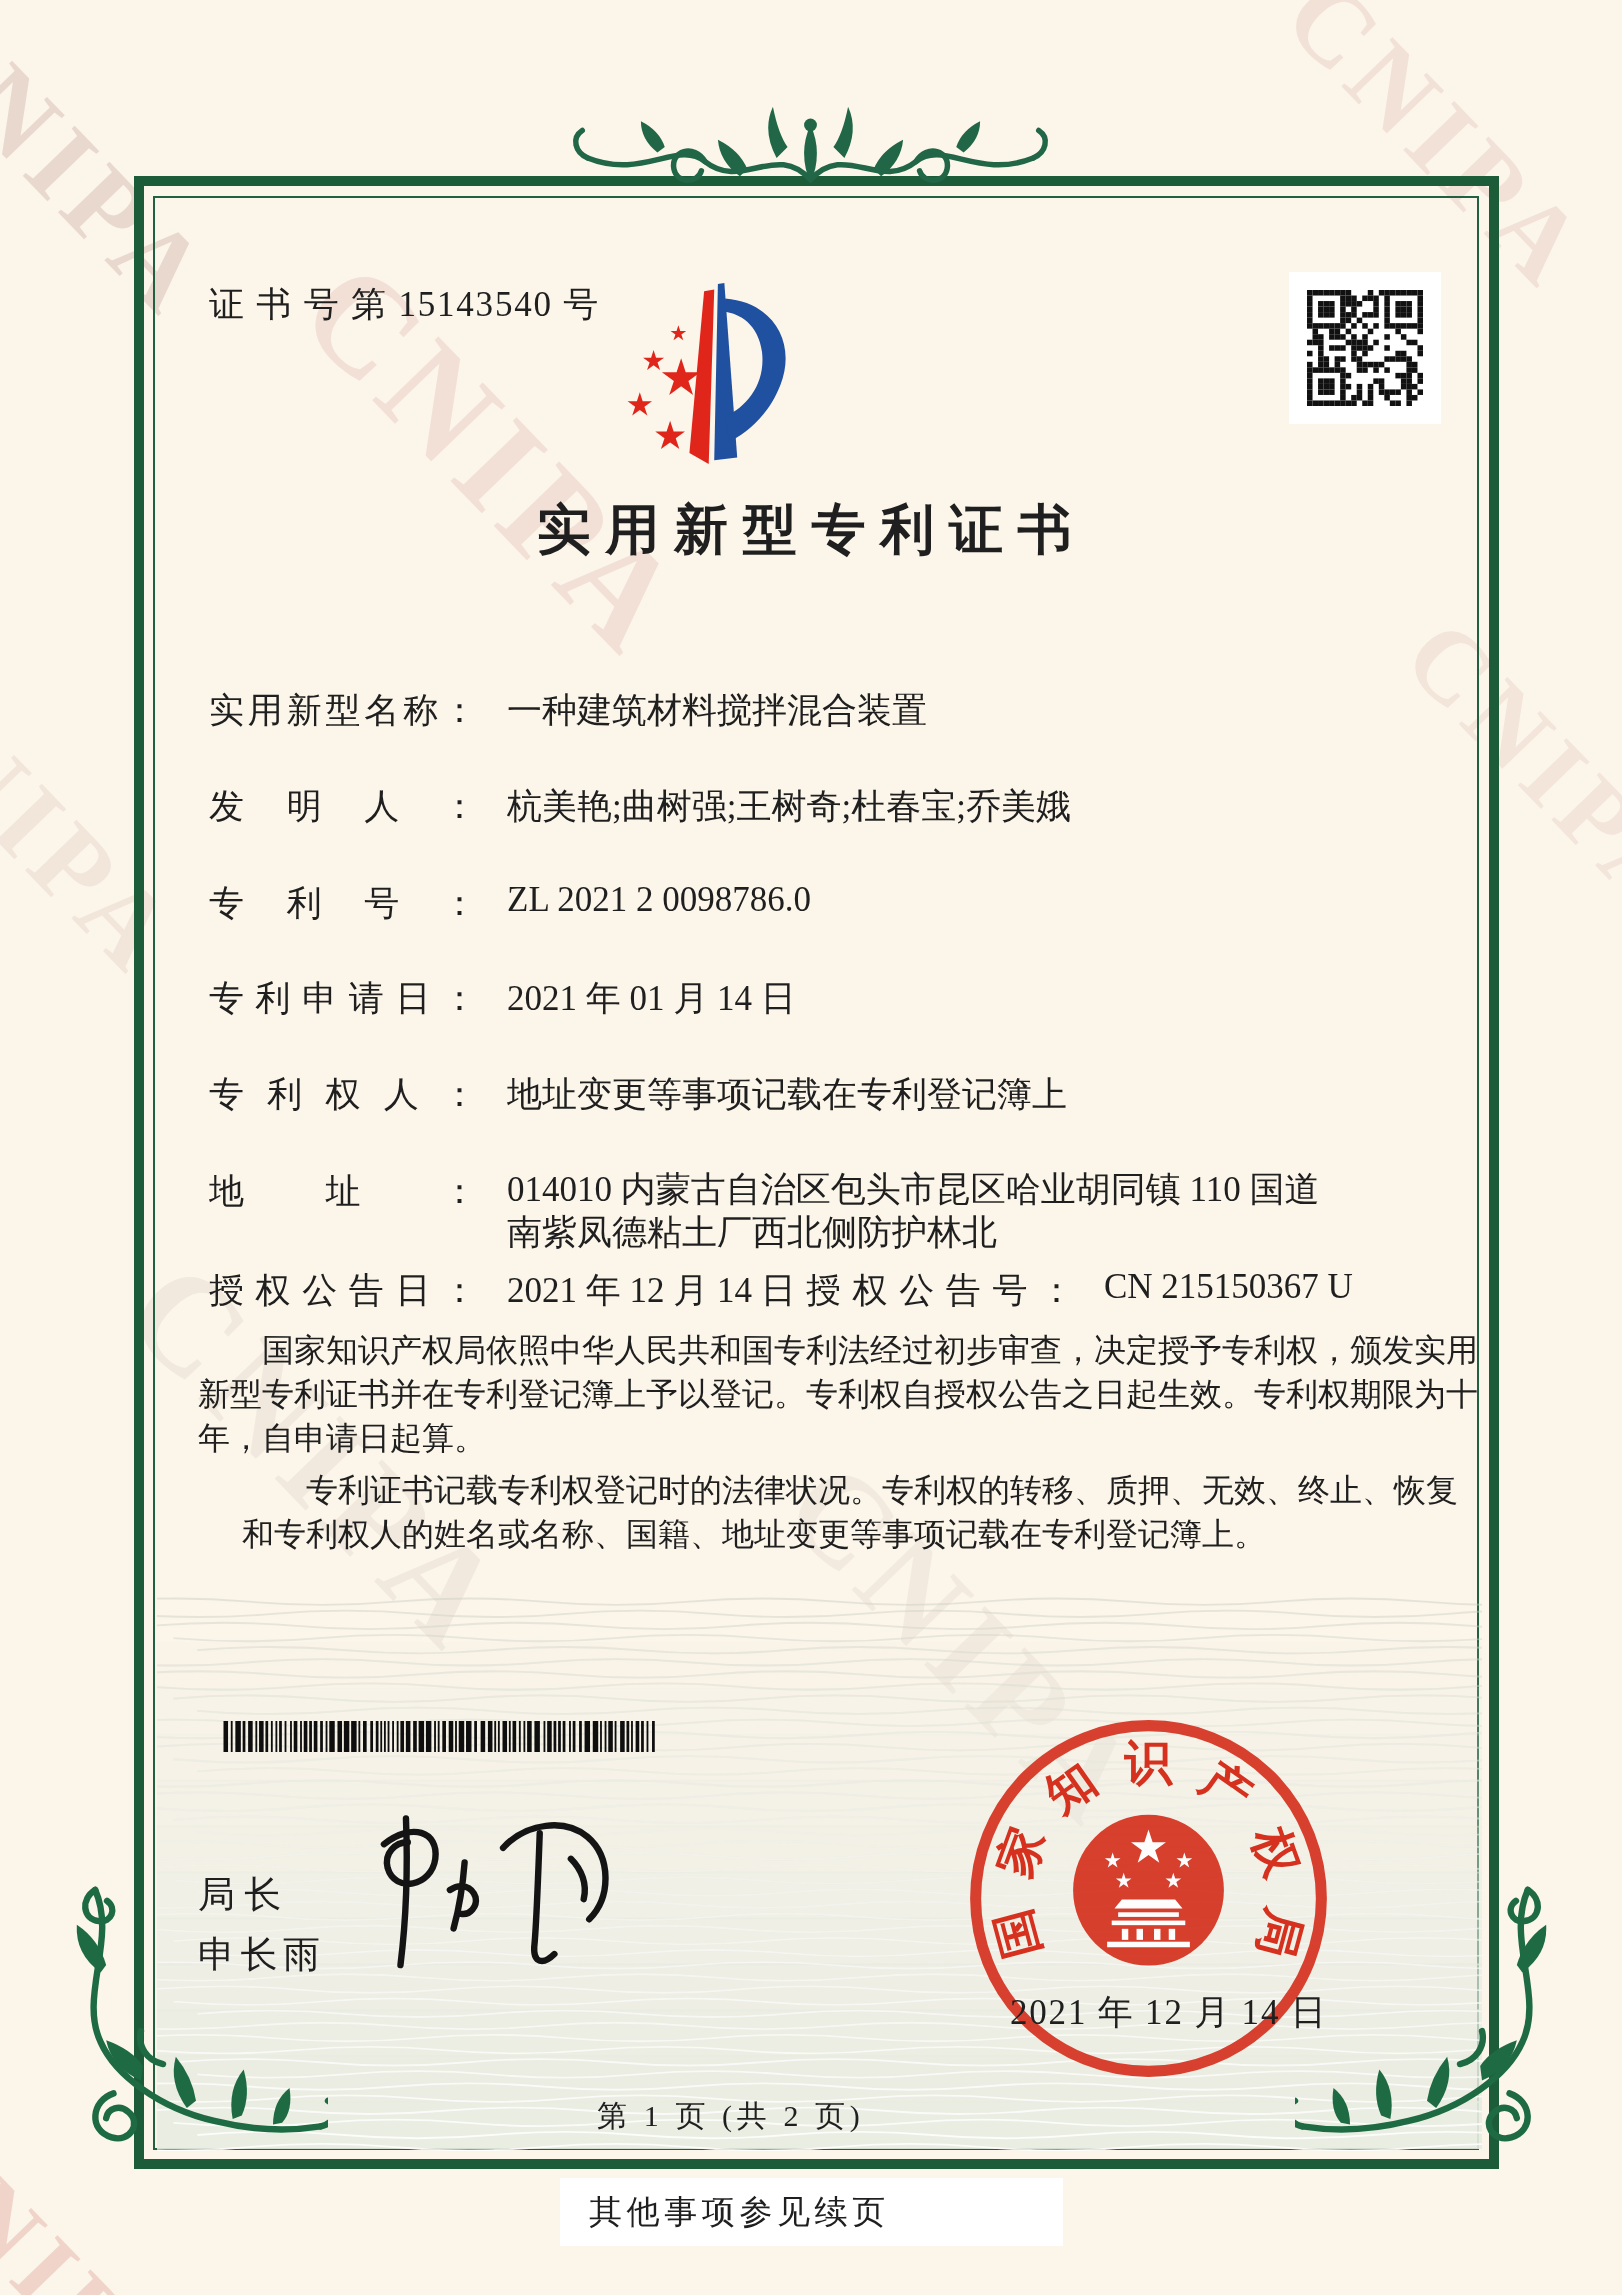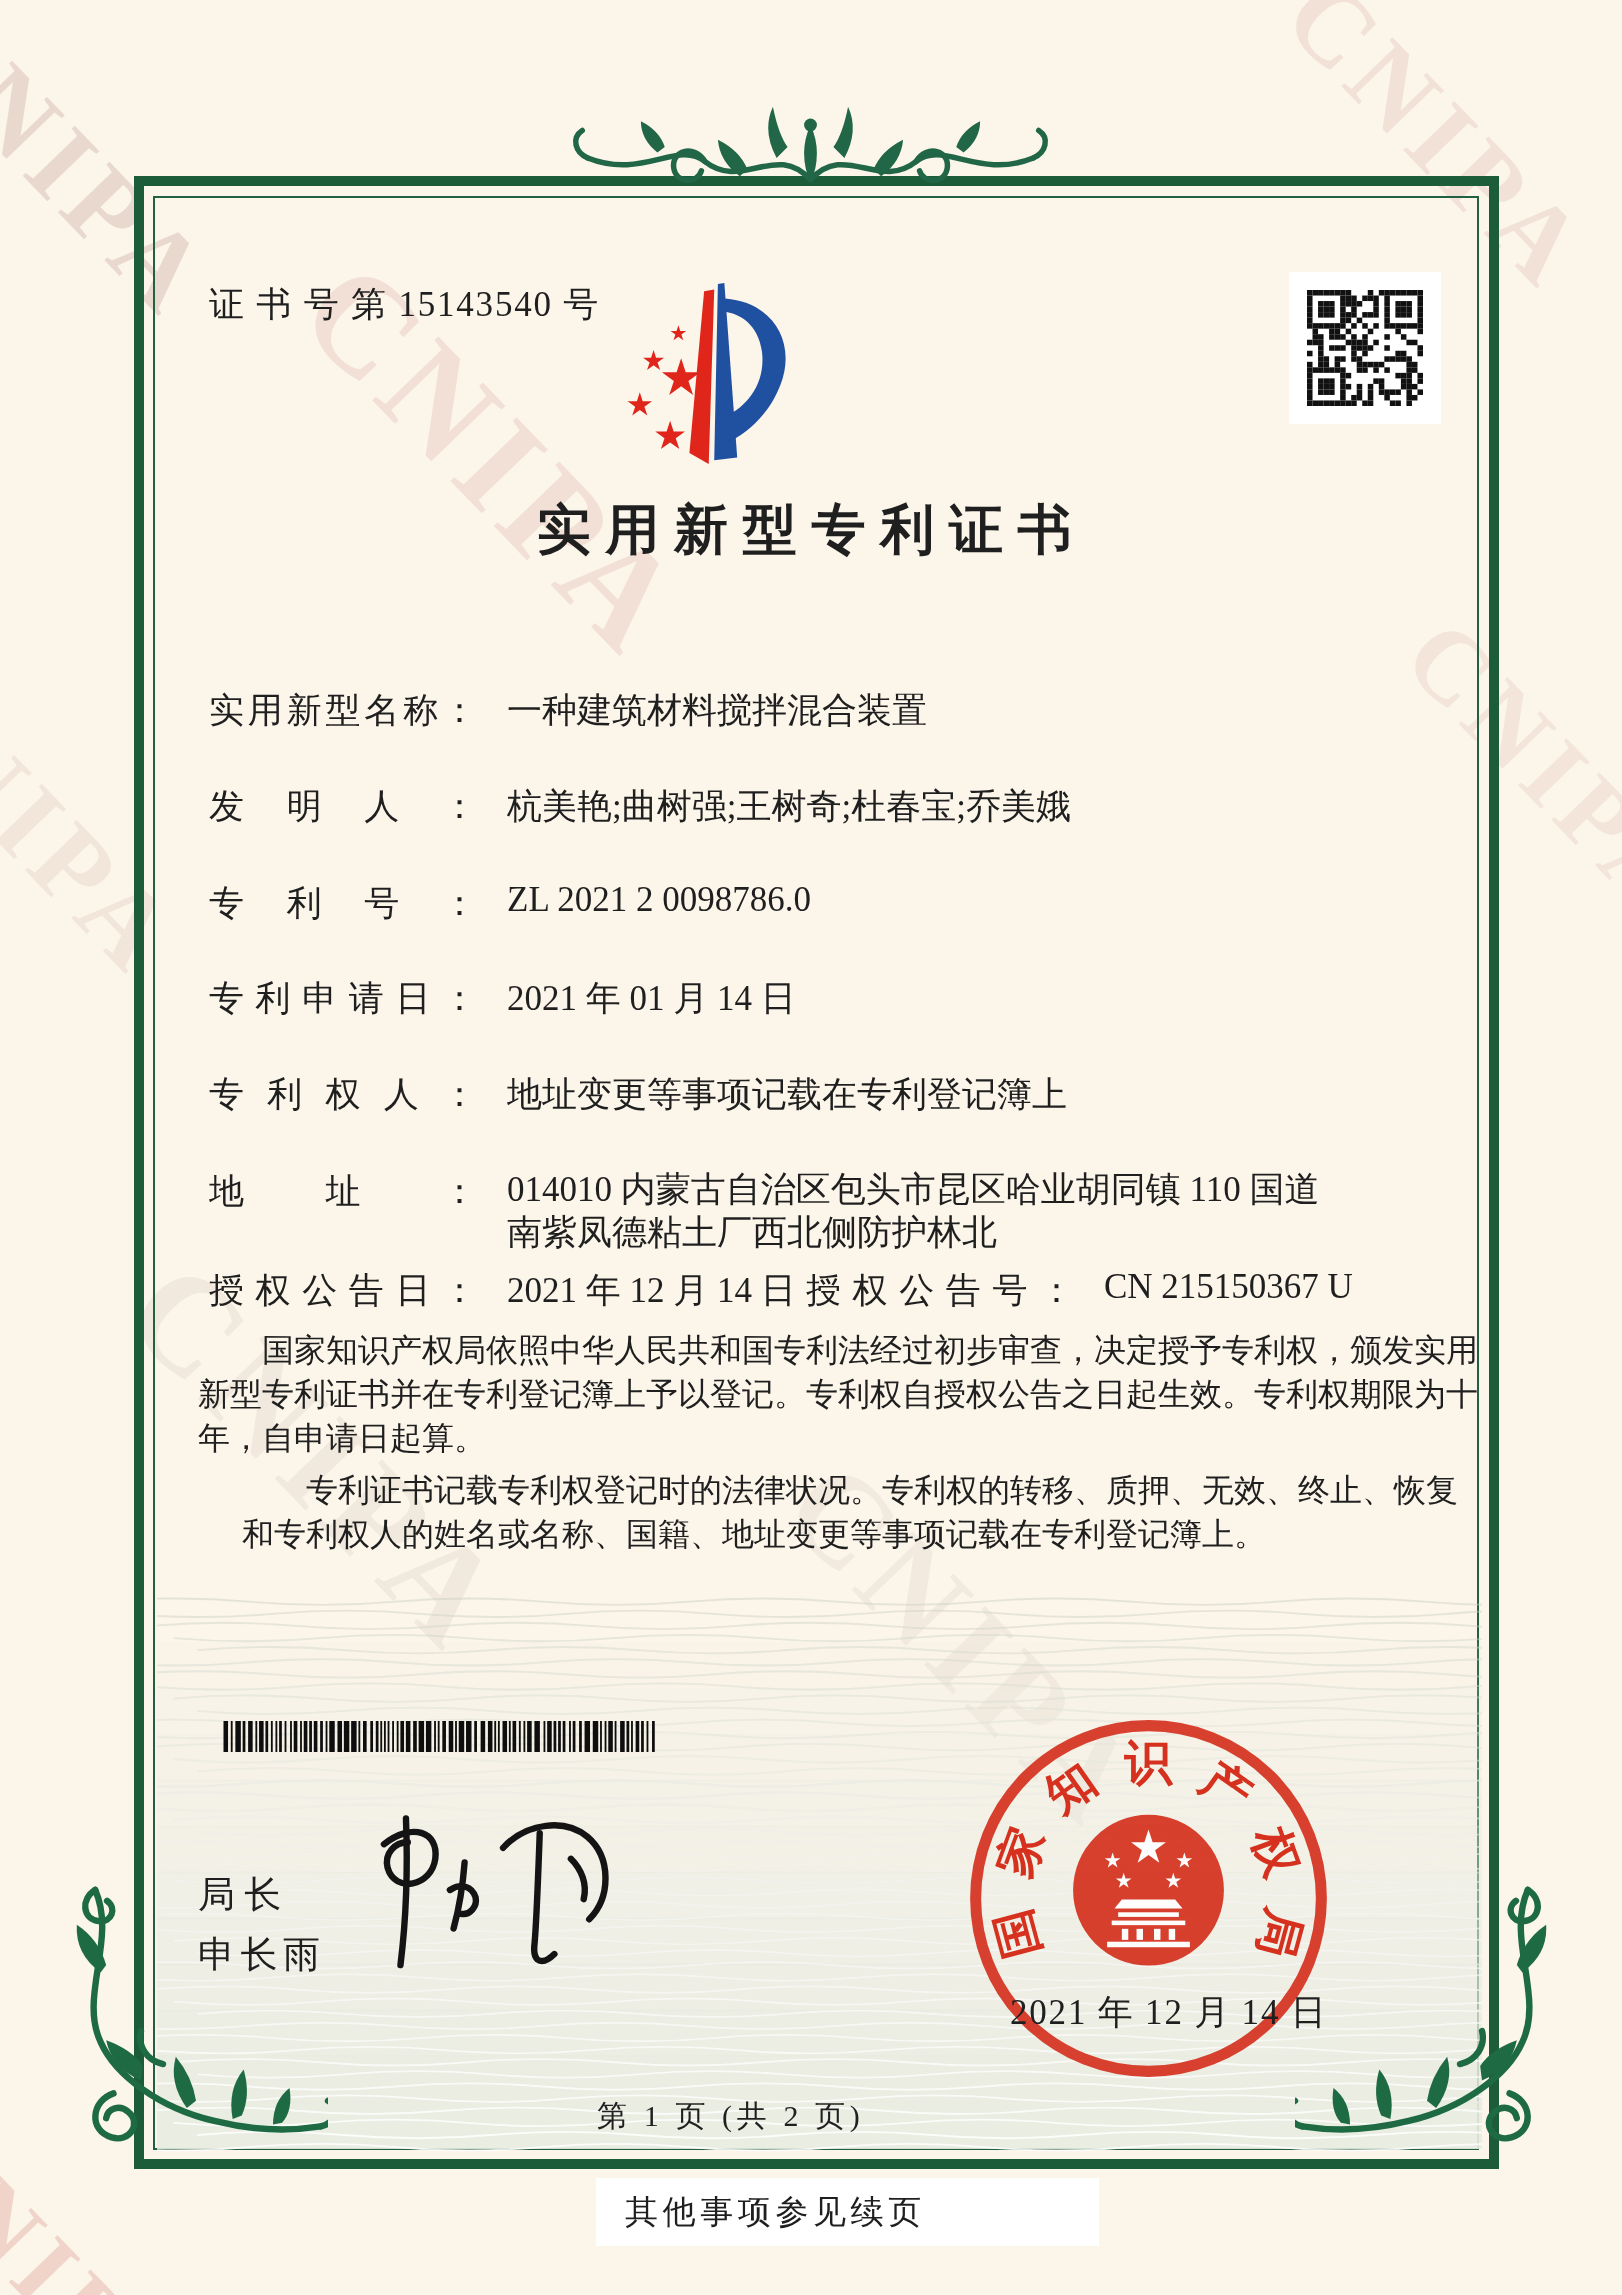--- a/index.html
+++ b/index.html
@@ -46,21 +46,21 @@
   .toporn{position:absolute;left:569px;top:92px;}
   .corner{position:absolute;width:275px;height:285px;top:1884px;}
   .corner.cl{left:53px;}
   .corner.cr{left:1295px;transform:scaleX(-1);}
   .director-title{position:absolute;left:198px;top:1870px;font-size:37px;letter-spacing:9.2px;}
   .director-name{position:absolute;left:198px;top:1930px;font-size:37px;letter-spacing:5.5px;}
   .signature{position:absolute;left:347px;top:1802px;}
   .seal{position:absolute;left:960px;top:1710px;}
   .seal-date{position:absolute;left:1010px;top:1989px;font-size:35px;letter-spacing:1.8px;z-index:5;}
   .page-info{position:absolute;left:597px;top:2096px;font-size:30px;letter-spacing:4.6px;}
-  .note-box{position:absolute;left:596px;top:2178px;width:503px;height:68px;background:#ffffff;}
+  .note-box{position:absolute;left:560px;top:2178px;width:503px;height:68px;background:#ffffff;}
   .note-box span{display:block;margin-left:29px;line-height:68px;font-size:33px;letter-spacing:4.6px;}
 </style>
 </head>
 <body>
 
 <svg width="0" height="0" style="position:absolute" aria-hidden="true">
   <defs>
     <path id="st" d="M0,-1 L0.225,-0.31 L0.95,-0.31 L0.36,0.12 L0.59,0.81 L0,0.38 L-0.59,0.81 L-0.36,0.12 L-0.95,-0.31 L-0.225,-0.31 Z"></path>
   </defs>
 </svg>

